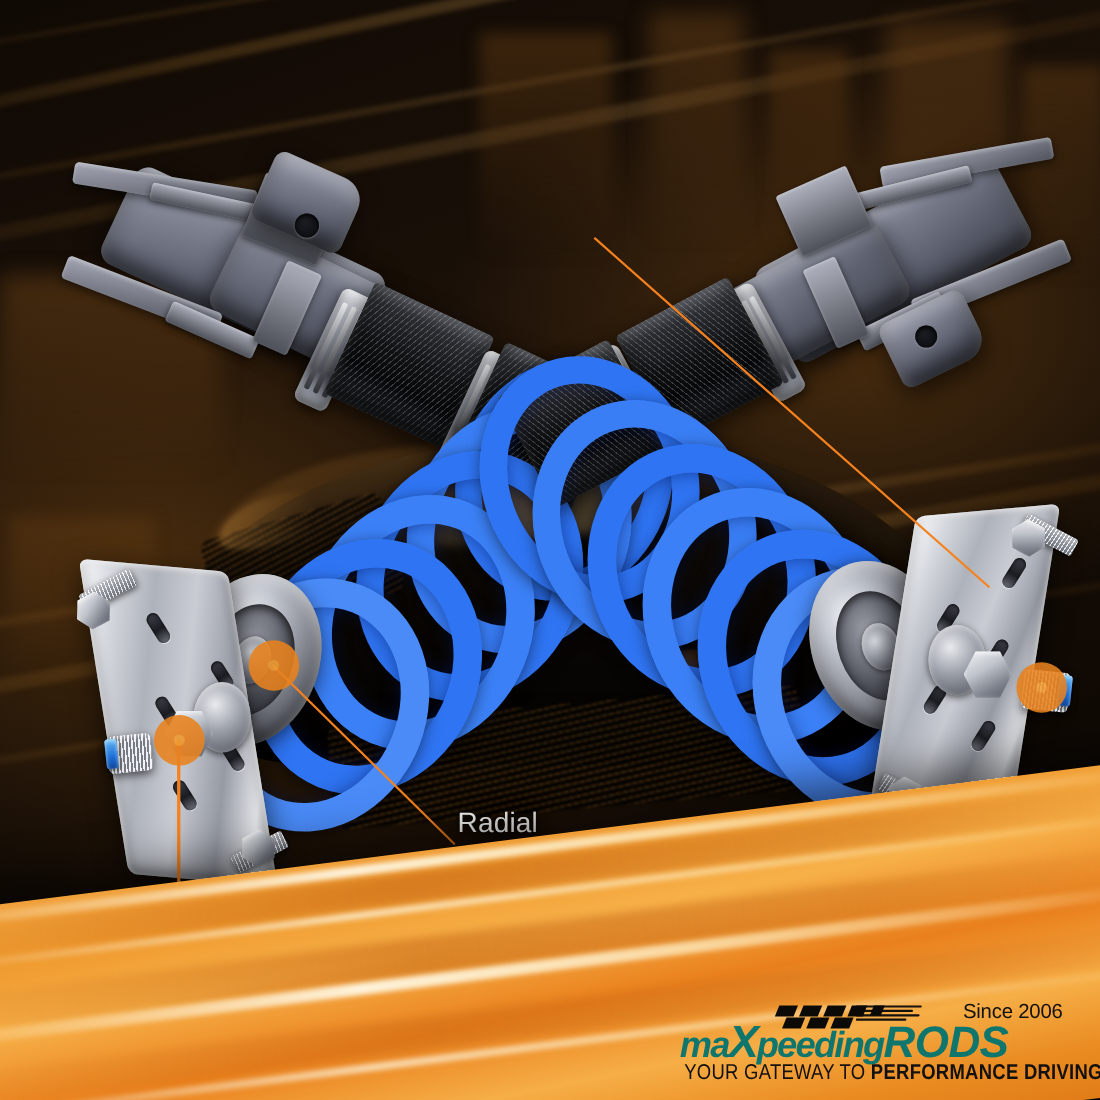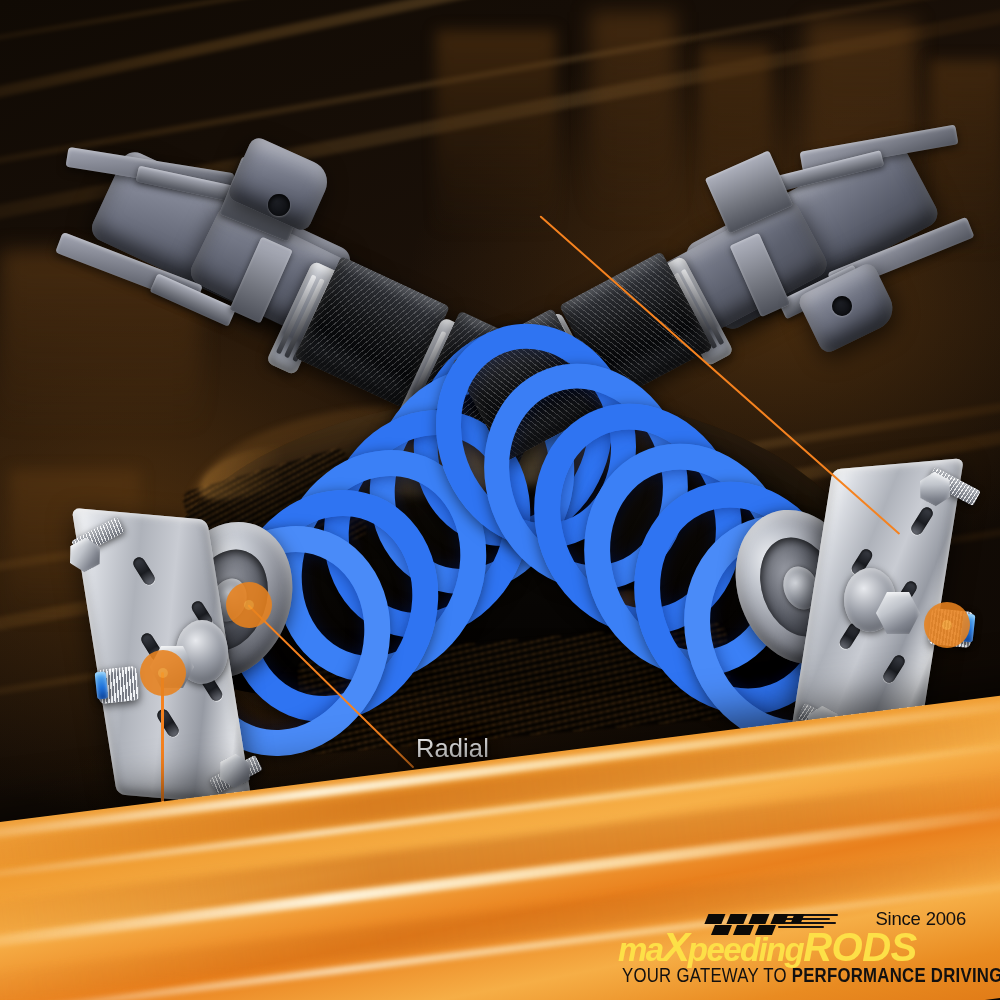--- a/index.html
+++ b/index.html
@@ -138,21 +138,21 @@
     box-shadow:0 -14px 42px rgba(0,0,0,.55);}
   .band-streak{position:absolute;left:0;width:100%;height:9px;
     background:linear-gradient(90deg,rgba(255,248,225,0),rgba(255,250,232,.92) 35%,rgba(255,241,200,.72) 62%,rgba(255,236,190,0));
     filter:blur(2.6px);}
   .band-dark{position:absolute;left:0;width:100%;
     background:linear-gradient(90deg,rgba(190,95,16,0),rgba(196,100,18,.55) 40%,rgba(188,92,14,.30) 75%,rgba(190,95,16,0));
     filter:blur(4px);}
 
   .logo{position:absolute;left:618px;top:908px;width:348px;height:78px;}
   .logo-main{position:absolute;left:0;top:16px;font-weight:700;font-style:italic;
-    font-size:33px;letter-spacing:-1.6px;color:#fde047;white-space:nowrap;
+    font-size:33px;letter-spacing:-1.6px;color:#0f766e;white-space:nowrap;
     font-family:"Liberation Sans",sans-serif;}
   .logo-main .big{font-size:41px;letter-spacing:-2px;}
   .logo-rods{font-size:40px;font-weight:700;letter-spacing:-.5px;}
   .flag{position:absolute;left:86px;top:6px;width:118px;height:22px;transform:skewX(-22deg);}
   .flag i{position:absolute;display:block;background:#0c0a07;}
   .since{position:absolute;right:0;top:0;font-size:18.5px;font-weight:400;color:#121010;
     font-family:"Liberation Sans",sans-serif;letter-spacing:-.2px;white-space:nowrap;}
   .speedlines{position:absolute;right:124px;top:6px;width:64px;height:14px;}
   .speedlines i{position:absolute;left:0;display:block;height:2.1px;background:#141111;border-radius:2px;}
   .tagline{position:absolute;left:4px;top:56px;font-size:19.5px;color:#121010;white-space:nowrap;

